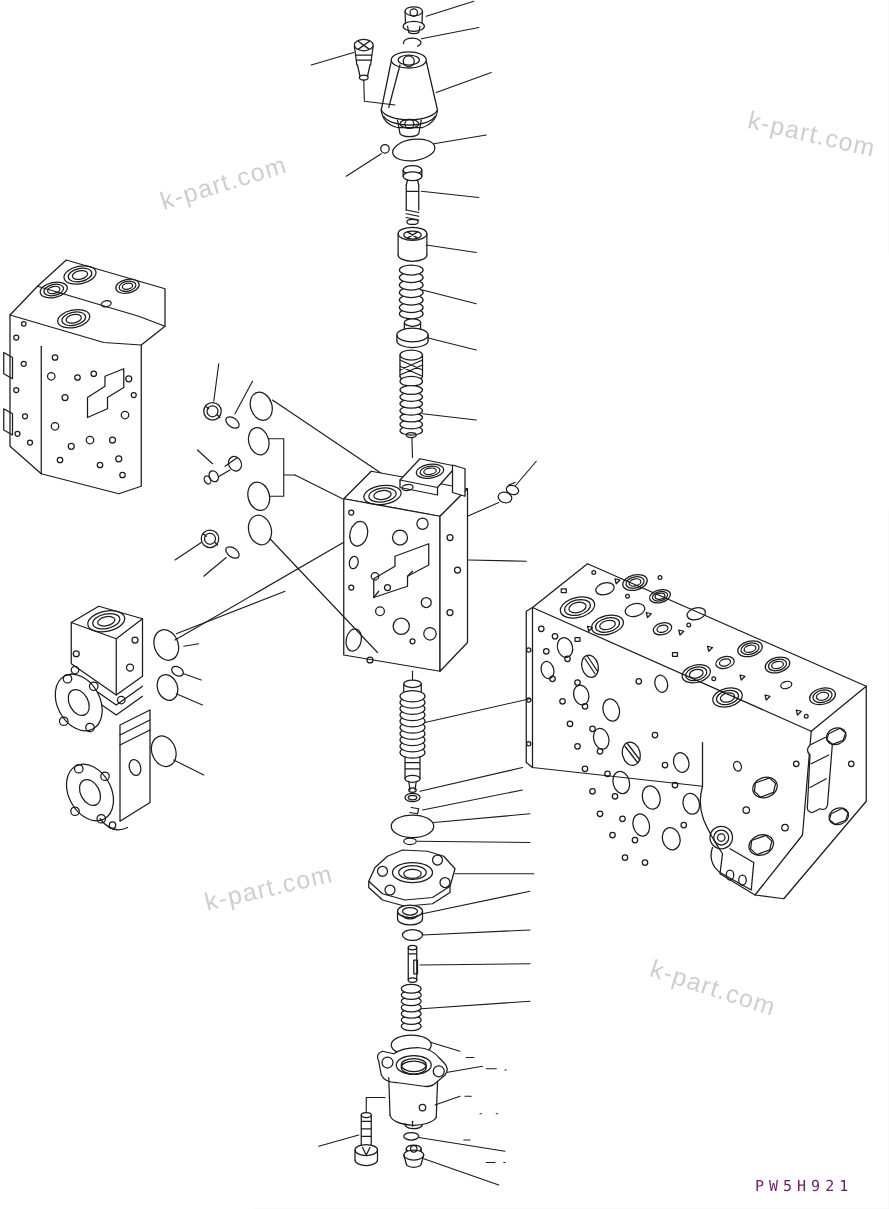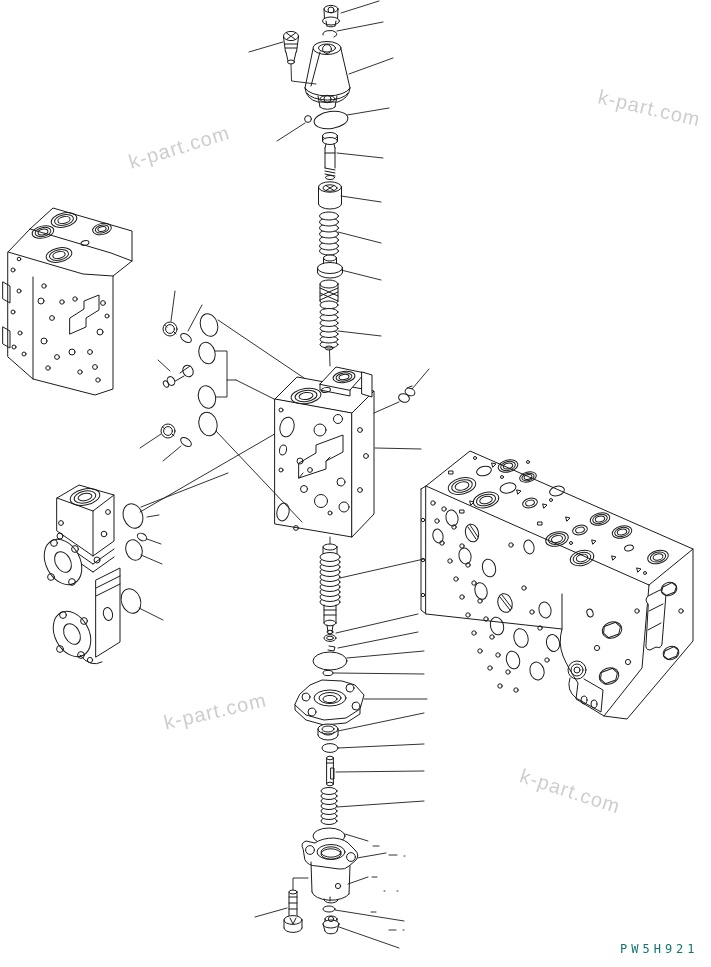--- a/index.html
+++ b/index.html
@@ -4,22 +4,22 @@
 <style>
   html,body{margin:0;padding:0;background:#f2f2f2;}
   #stage{position:relative;width:711px;height:967px;background:#ffffff;overflow:hidden;
          font-family:"Liberation Sans",sans-serif;}
   svg{position:absolute;left:0;top:0;}
   svg *{stroke:#1c1c1c;fill:none;stroke-width:1;stroke-linecap:round;stroke-linejoin:round;}
   svg .f{fill:#ffffff;}
   svg .ld{stroke-width:0.9;}
   .wm{position:absolute;font-size:20px;letter-spacing:1px;color:#b0b0b0;opacity:.62;
       white-space:nowrap;user-select:none;}
-  .code{position:absolute;left:620px;top:942px;font-family:"DejaVu Sans Mono",monospace;
-        font-size:12px;letter-spacing:4px;color:#0f766e;white-space:nowrap;}
+  .code{position:absolute;left:604px;top:942px;font-family:"DejaVu Sans Mono",monospace;
+        font-size:12px;letter-spacing:4px;color:#701a75;white-space:nowrap;}
 </style>
 </head>
 <body>
 
 <div id="stage">
 
 <svg width="711" height="967" viewBox="0 0 711 967">
 
   <g>
 

